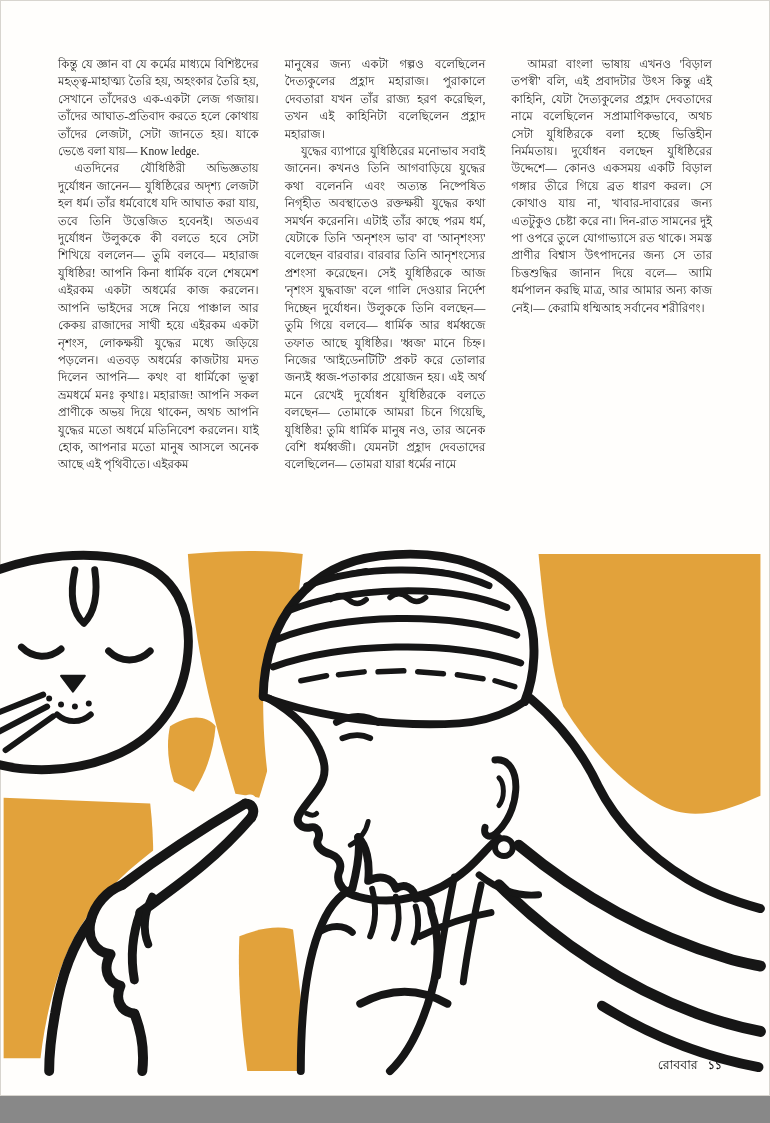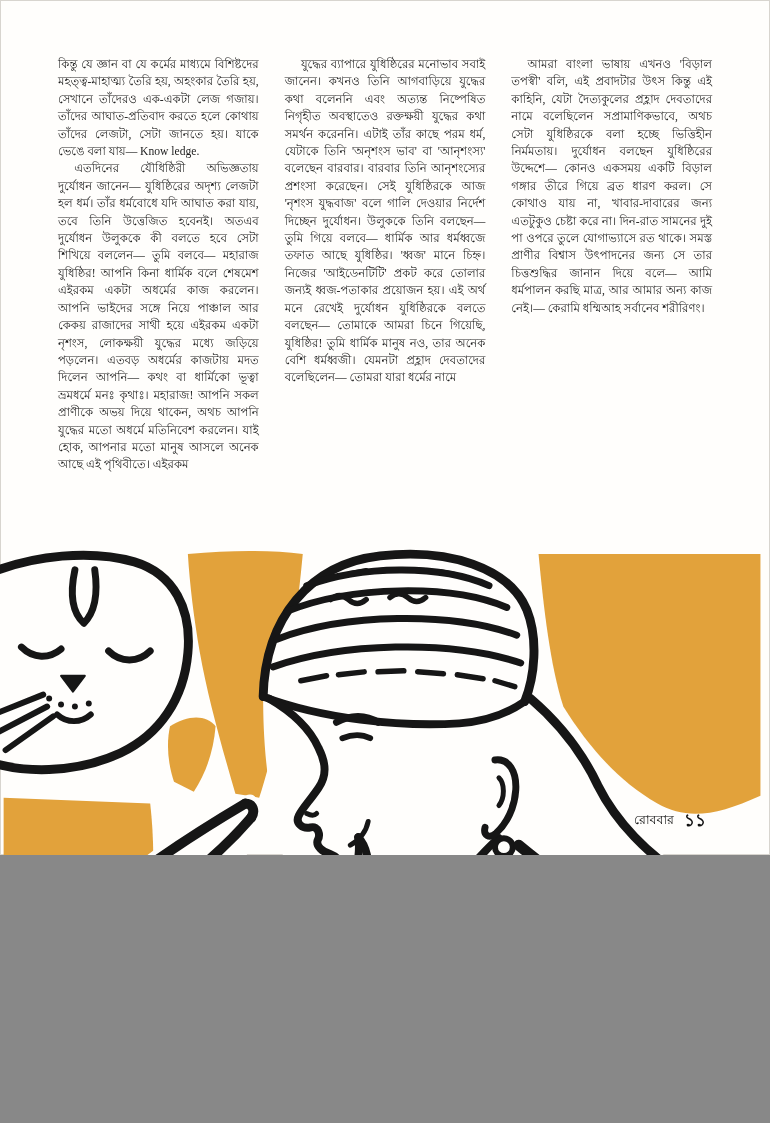--- a/index.html
+++ b/index.html
@@ -1,49 +1,50 @@
 <!DOCTYPE html>
 <html><head>
 <meta charset="utf-8">
 <style>
   html,body{margin:0;padding:0;background:#888;}
   .page{
-    position:relative;width:770px;height:855px;margin:0 auto;
+    position:relative;width:770px;height:1096px;margin:0 auto;
     background:#fffefc;overflow:hidden;
     font-family:"Liberation Serif","DejaVu Serif",serif;color:#1c1c1c;
     box-shadow:0 0 0 1px #d8d5cf inset;
   }
   .textblock{
     position:absolute;left:58px;top:56px;width:654px;height:492px;
     display:flex;gap:26px;
   }
   .col{flex:1 1 0;min-width:0;}
   .col p{
     margin:0;font-size:11.6px;line-height:17.4px;text-align:justify;
     text-indent:1.4em;word-break:break-word;
   }
   .col p.cont{text-indent:0;}
   .illustration{position:absolute;left:0;top:548px;width:770px;height:530px;}
   .footer{
-    position:absolute;right:64px;bottom:20px;font-size:12.5px;color:#111;
-    display:flex;gap:10px;align-items:center;margin-top:38px;
+    position:absolute;right:48px;bottom:20px;font-size:12.5px;color:#111;
+    display:flex;gap:10px;align-items:flex-end;margin-top:38px;
   }
-  .footer .pageno{font-weight:bold;font-size:17px;}
+  .footer .pageno{font-weight:bold;font-size:11px;}
 </style>
 </head>
 <body>
 
 <div class="page">
 
   <div class="textblock">
     <div class="col">
       <p class="cont">কিন্তু যে জ্ঞান বা যে কর্মের মাধ্যমে বিশিষ্টদের মহত্ত্ব-মাহাত্ম্য তৈরি হয়, অহংকার তৈরি হয়, সেখানে তাঁদেরও এক-একটা লেজ গজায়। তাঁদের আঘাত-প্রতিবাদ করতে হলে কোথায় তাঁদের লেজটা, সেটা জানতে হয়। যাকে ভেঙে বলা যায়— Know ledge.</p>
       <p>এতদিনের যৌধিষ্ঠিরী অভিজ্ঞতায় দুর্যোধন জানেন— যুধিষ্ঠিরের অদৃশ্য লেজটা হল ধর্ম। তাঁর ধর্মবোধে যদি আঘাত করা যায়, তবে তিনি উত্তেজিত হবেনই। অতএব দুর্যোধন উলুককে কী বলতে হবে সেটা শিখিয়ে বললেন— তুমি বলবে— মহারাজ যুধিষ্ঠির! আপনি কিনা ধার্মিক বলে শেষমেশ এইরকম একটা অধর্মের কাজ করলেন। আপনি ভাইদের সঙ্গে নিয়ে পাঞ্চাল আর কেকয় রাজাদের সাথী হয়ে এইরকম একটা নৃশংস, লোকক্ষয়ী যুদ্ধের মধ্যে জড়িয়ে পড়লেন। এতবড় অধর্মের কাজটায় মদত দিলেন আপনি— কথং বা ধার্মিকো ভূত্বা ভ্রমধর্মে মনঃ কৃথাঃ। মহারাজ! আপনি সকল প্রাণীকে অভয় দিয়ে থাকেন, অথচ আপনি যুদ্ধের মতো অধর্মে মতিনিবেশ করলেন। যাই হোক, আপনার মতো মানুষ আসলে অনেক আছে এই পৃথিবীতে। এইরকম</p>
     </div>
     <div class="col">
+      <p class="cont">মানুষের জন্য একটা গল্পও বলেছিলেন দৈত্যকুলের প্রহ্লাদ মহারাজ। পুরাকালে দেবতারা যখন তাঁর রাজ্য হরণ করেছিল, তখন এই কাহিনিটা বলেছিলেন প্রহ্লাদ মহারাজ।</p>
       <p>যুদ্ধের ব্যাপারে যুধিষ্ঠিরের মনোভাব সবাই জানেন। কখনও তিনি আগবাড়িয়ে যুদ্ধের কথা বলেননি এবং অত্যন্ত নিষ্পেষিত নিগৃহীত অবস্থাতেও রক্তক্ষয়ী যুদ্ধের কথা সমর্থন করেননি। এটাই তাঁর কাছে পরম ধর্ম, যেটাকে তিনি 'অনৃশংস ভাব' বা 'আনৃশংস্য' বলেছেন বারবার। বারবার তিনি আনৃশংস্যের প্রশংসা করেছেন। সেই যুধিষ্ঠিরকে আজ 'নৃশংস যুদ্ধবাজ' বলে গালি দেওয়ার নির্দেশ দিচ্ছেন দুর্যোধন। উলুককে তিনি বলছেন— তুমি গিয়ে বলবে— ধার্মিক আর ধর্মধ্বজে তফাত আছে যুধিষ্ঠির। 'ধ্বজ' মানে চিহ্ন। নিজের 'আইডেনটিটি' প্রকট করে তোলার জন্যই ধ্বজ-পতাকার প্রয়োজন হয়। এই অর্থ মনে রেখেই দুর্যোধন যুধিষ্ঠিরকে বলতে বলছেন— তোমাকে আমরা চিনে গিয়েছি, যুধিষ্ঠির! তুমি ধার্মিক মানুষ নও, তার অনেক বেশি ধর্মধ্বজী। যেমনটা প্রহ্লাদ দেবতাদের বলেছিলেন— তোমরা যারা ধর্মের নামে</p>
     </div>
     <div class="col">
       <p>আমরা বাংলা ভাষায় এখনও 'বিড়াল তপস্বী' বলি, এই প্রবাদটার উৎস কিন্তু এই কাহিনি, যেটা দৈত্যকুলের প্রহ্লাদ দেবতাদের নামে বলেছিলেন সপ্রামাণিকভাবে, অথচ সেটা যুধিষ্ঠিরকে বলা হচ্ছে ভিত্তিহীন নির্মমতায়। দুর্যোধন বলছেন যুধিষ্ঠিরের উদ্দেশে— কোনও একসময় একটি বিড়াল গঙ্গার তীরে গিয়ে ব্রত ধারণ করল। সে কোথাও যায় না, খাবার-দাবারের জন্য এতটুকুও চেষ্টা করে না। দিন-রাত সামনের দুই পা ওপরে তুলে যোগাভ্যাসে রত থাকে। সমস্ত প্রাণীর বিশ্বাস উৎপাদনের জন্য সে তার চিত্তশুদ্ধির জানান দিয়ে বলে— আমি ধর্মপালন করছি মাত্র, আর আমার অন্য কাজ নেই।— কেরামি ধম্মিআহ সর্বানেব শরীরিণং।</p>
     </div>
   </div>
 
   <svg class="illustration" viewBox="0 0 770 535" width="770" height="530" xmlns="http://www.w3.org/2000/svg">
 
     <g fill="#E2A23B" stroke="none">

